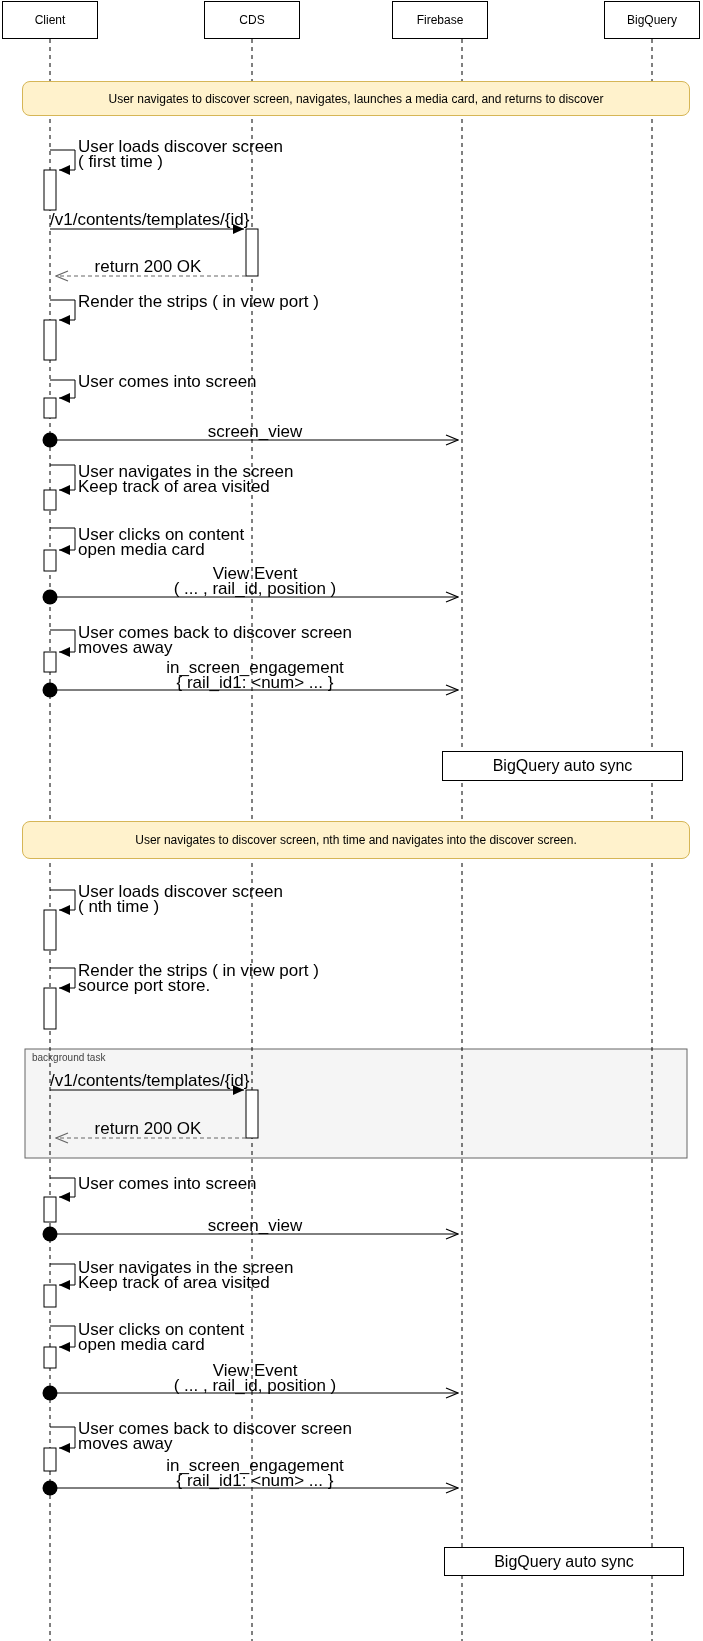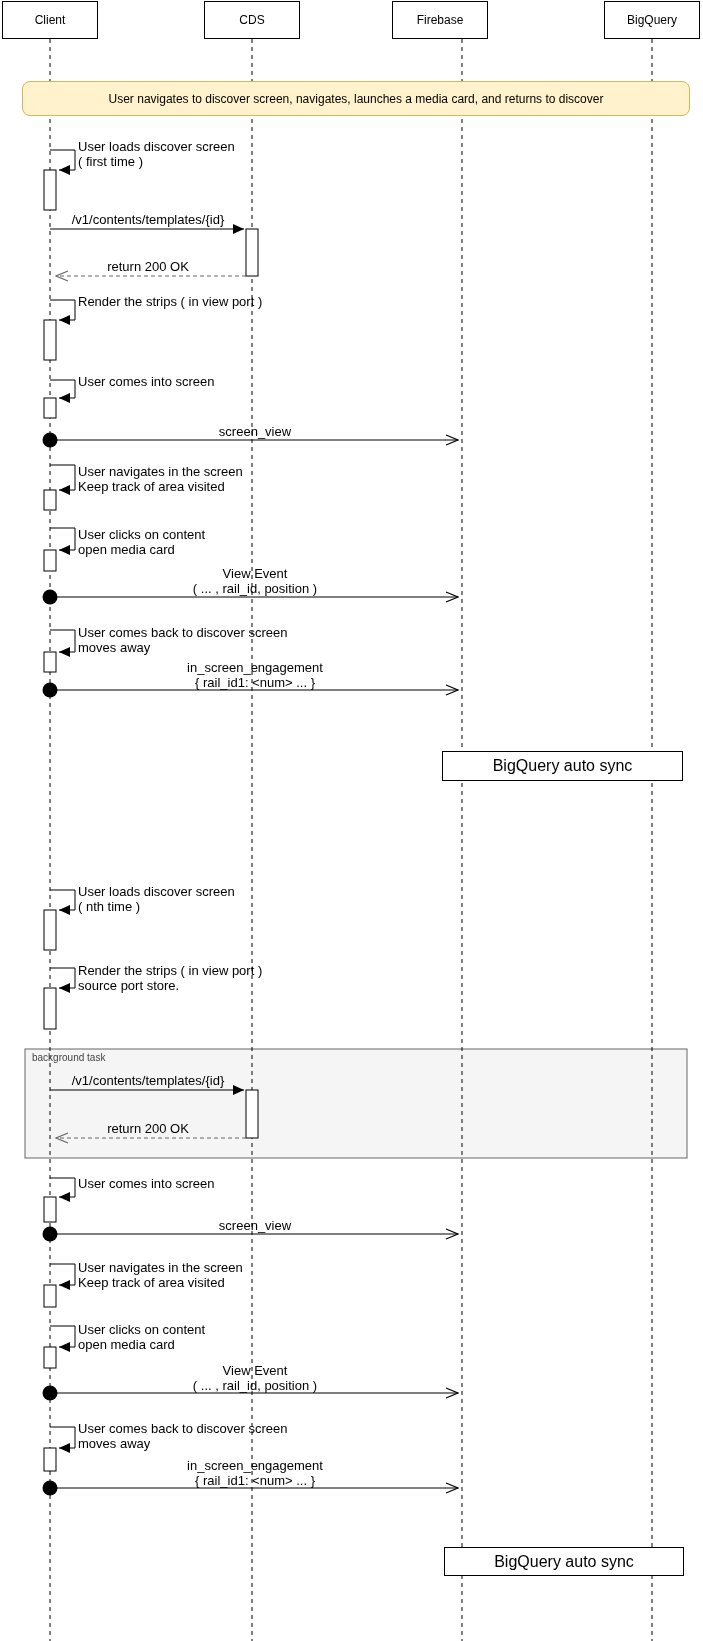--- a/index.html
+++ b/index.html
@@ -6,21 +6,21 @@
   .stage{position:relative;width:703px;height:1641px;background:#fff;overflow:hidden;
          font-family:"Liberation Sans",sans-serif;color:#000;}
   .wires{position:absolute;left:0;top:0;}
   .actor{position:absolute;top:1px;width:96px;height:38px;background:#fff;border:1px solid #000;
          display:flex;align-items:center;justify-content:center;font-size:12px;box-sizing:border-box;}
   .banner{position:absolute;left:22px;width:668px;background:var(--banner-fill);
           border:1px solid var(--banner-border);border-radius:8px;box-sizing:border-box;
           display:flex;align-items:center;justify-content:center;font-size:12px;text-align:center;}
   .sync{position:absolute;background:#fff;border:1px solid #000;box-sizing:border-box;
         display:flex;align-items:center;justify-content:center;font-size:16px;}
-  .lbl{position:absolute;font-size:13px;line-height:15px;white-space:nowrap;}
+  .lbl{position:absolute;font-size:17px;line-height:15px;white-space:nowrap;}
   .lbl.center{text-align:center;white-space:normal;}
   .frame-label{position:absolute;left:32px;top:1052px;font-size:10px;color:#444;}
 </style>
 </head>
 <body>
 
 <div class="stage">
 
   <svg class="wires" width="703" height="1641" viewBox="0 0 703 1641">
     <defs>
@@ -136,20 +136,21 @@
       <span>CDS</span>
     </div>
   <div class="actor" style="left:392px;text-align:center;">
       <span>Firebase</span>
     </div>
   <div class="actor" style="left:604px;justify-content:center;">
       <span>BigQuery</span>
     </div>
 
   <div class="banner" style="top:81px;height:35px;">User navigates to discover screen, navigates, launches a media card, and returns to discover</div>
+  <div class="banner" style="top:821px;height:38px;">User navigates to discover screen, nth time and navigates into the discover screen.</div>
 
   <div class="frame-label">background task</div>
 
   <div class="sync" style="left:442px;top:751px;width:241px;height:30px;">BigQuery auto sync</div>
   <div class="sync" style="left:444px;top:1547px;width:240px;height:29px;">BigQuery auto sync</div>
 
   <div class="lbl" style="left:78px;top:139px;">
     <div>User loads discover screen</div>
     <div>( first time )</div>
   </div>

